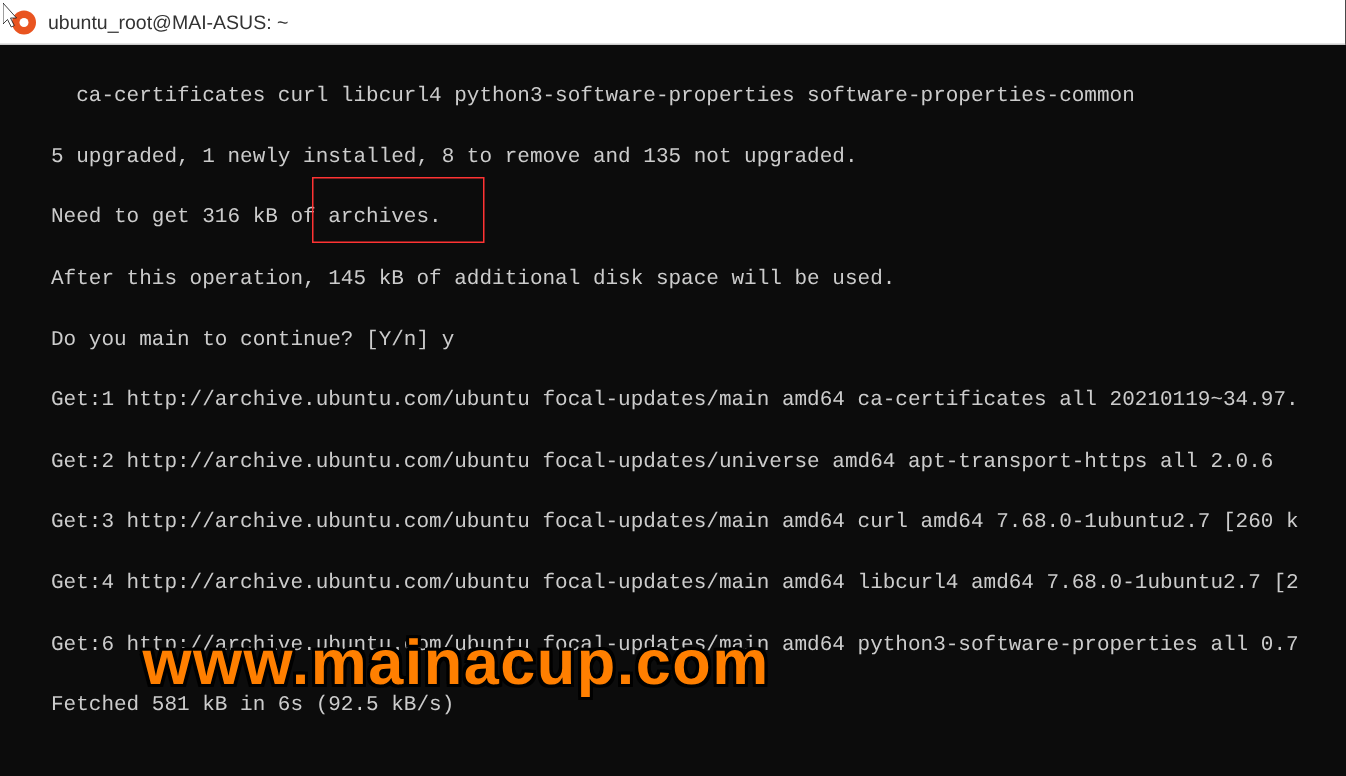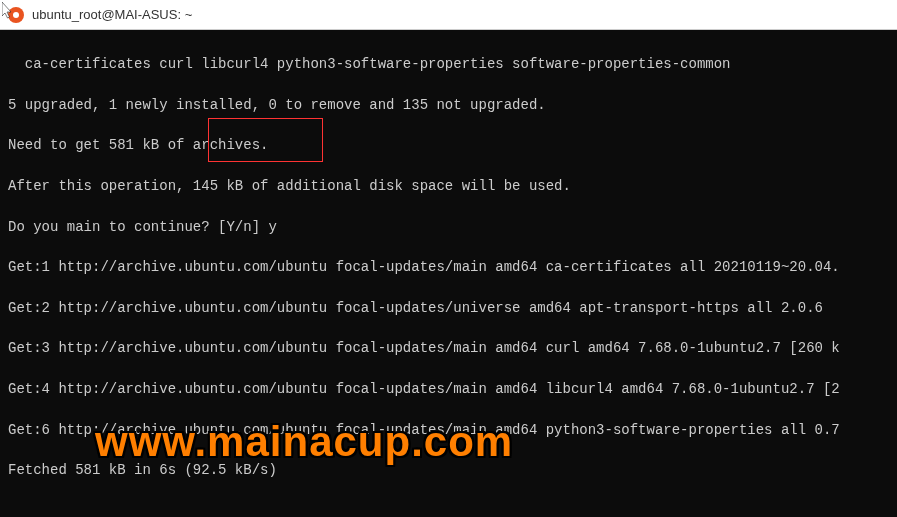--- a/index.html
+++ b/index.html
@@ -90,41 +90,42 @@
     .cursor-arrow {
       position: absolute;
       top: 2px;
       left: 2px;
       width: 12px;
       height: 18px;
       z-index: 100;
     }
     .term-line {
       display: block;
+      margin-left: 26px;
     }
   </style>
 </head>
 <body>
 
 <svg class="cursor-arrow" viewBox="0 0 12 18">
   <path d="M0,0 L0,14 L3,11 L5.5,16 L7.5,15 L5,10 L9,10 Z" fill="#fff" stroke="#000" stroke-width="0.5"></path>
 </svg>
 
 <div class="title-bar">
   <div class="title-icon"></div>
   <span class="title-text">ubuntu_root@MAI-ASUS: ~</span>
 </div>
 
 <div class="terminal">
 <span class="term-line">  ca-certificates curl libcurl4 python3-software-properties software-properties-common</span>
-<span class="term-line">5 upgraded, 1 newly installed, 0 to remove and 135 not upgraded.</span>
-<span class="term-line">Need to get 581 kB of archives.</span>
+<span class="term-line">5 upgraded, 1 newly installed, 8 to remove and 135 not upgraded.</span>
+<span class="term-line">Need to get 316 kB of archives.</span>
 <span class="term-line">After this operation, 145 kB of additional disk space will be used.</span>
 <span class="term-line">Do you main to continue? [Y/n] y</span>
-<span class="term-line">Get:1 http://archive.ubuntu.com/ubuntu focal-updates/main amd64 ca-certificates all 20210119~20.04.</span>
+<span class="term-line">Get:1 http://archive.ubuntu.com/ubuntu focal-updates/main amd64 ca-certificates all 20210119~34.97.</span>
 <span class="term-line">Get:2 http://archive.ubuntu.com/ubuntu focal-updates/universe amd64 apt-transport-https all 2.0.6 </span>
 <span class="term-line">Get:3 http://archive.ubuntu.com/ubuntu focal-updates/main amd64 curl amd64 7.68.0-1ubuntu2.7 [260 k</span>
 <span class="term-line">Get:4 http://archive.ubuntu.com/ubuntu focal-updates/main amd64 libcurl4 amd64 7.68.0-1ubuntu2.7 [2</span>
 <span class="term-line">Get:6 http://archive.ubuntu.com/ubuntu focal-updates/main amd64 python3-software-properties all 0.7</span>
 <span class="term-line">Fetched 581 kB in 6s (92.5 kB/s)</span>
 
 
 
 
 

